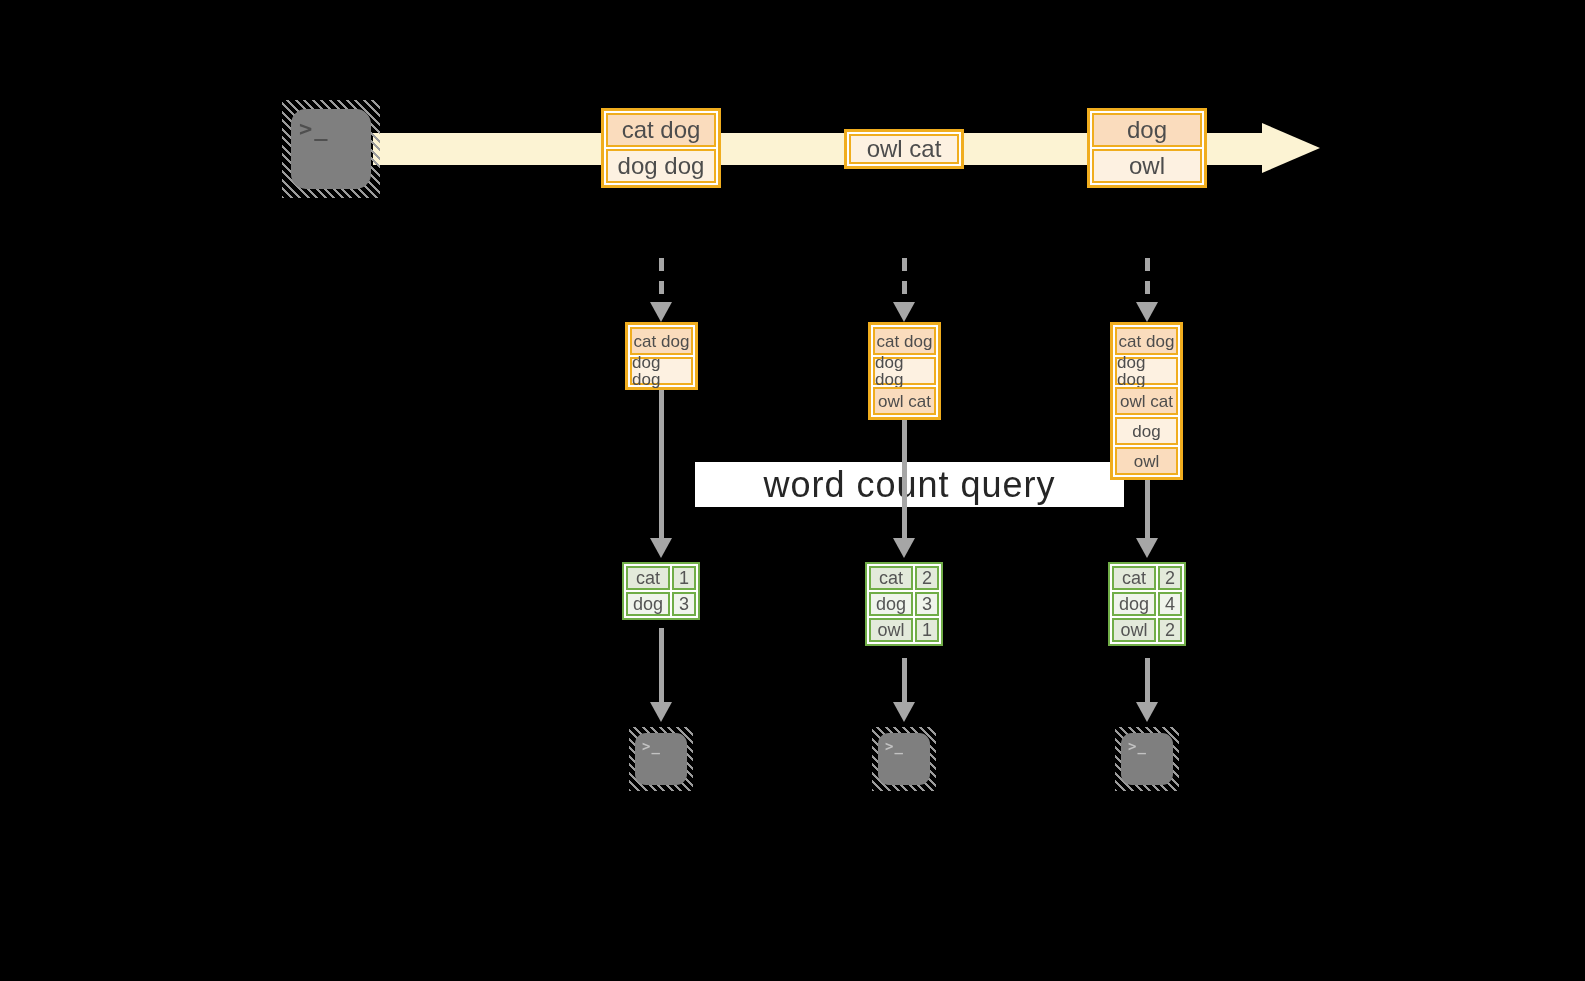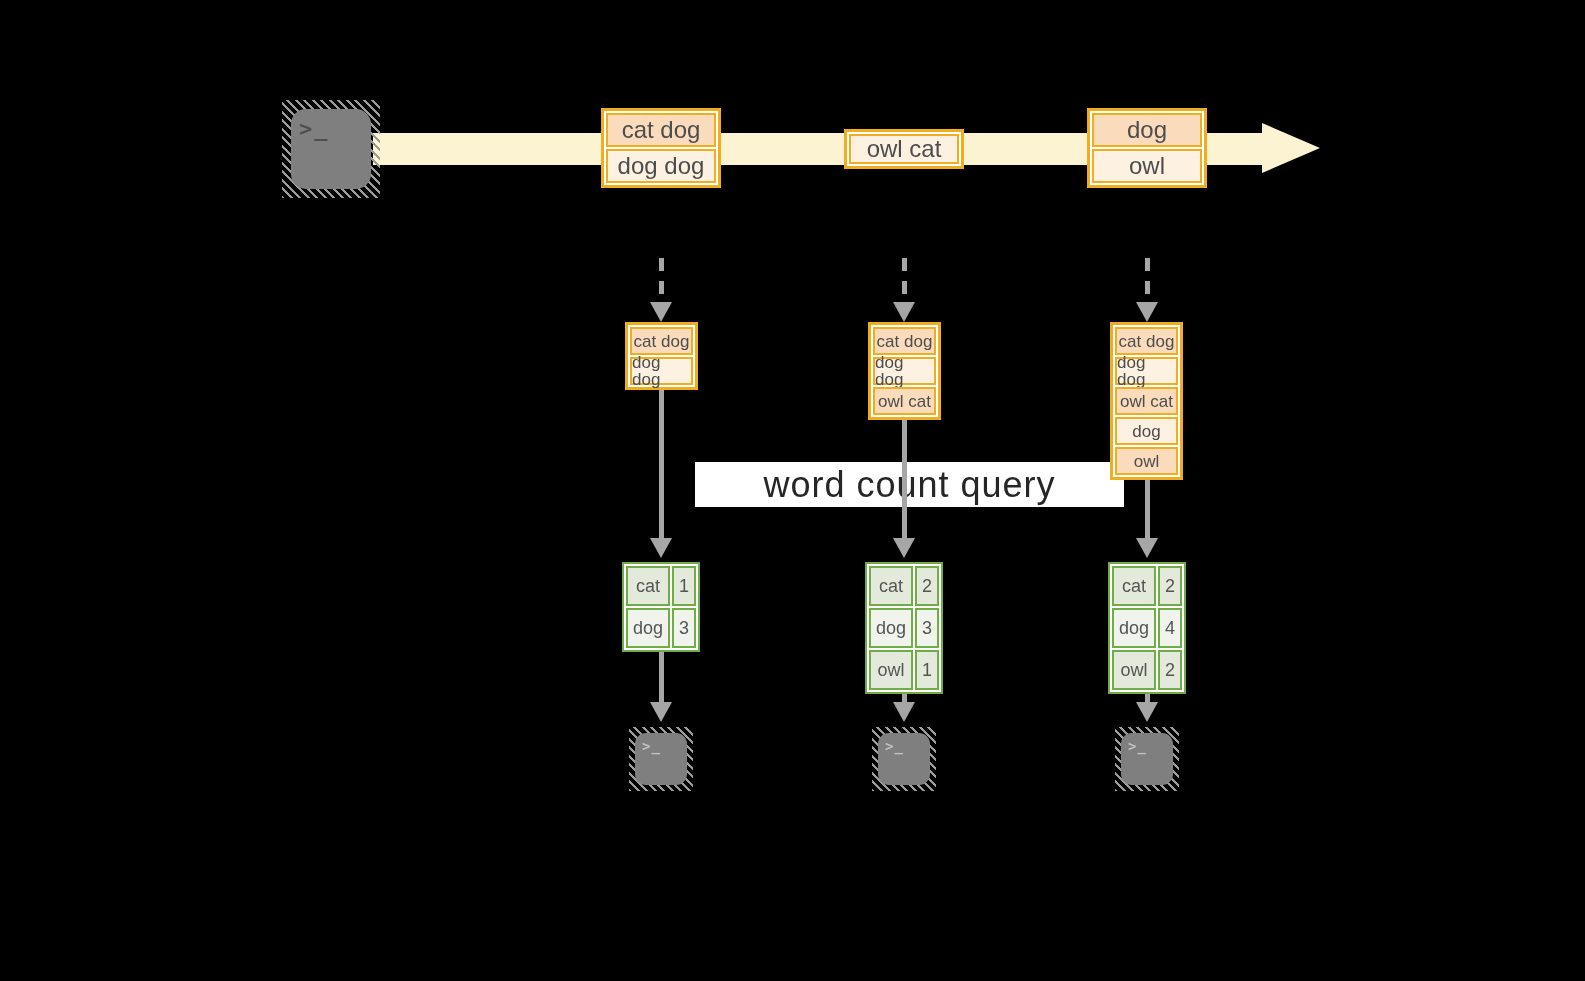--- a/index.html
+++ b/index.html
@@ -17,21 +17,21 @@
     padding:2px;display:flex;flex-direction:column;gap:2px;z-index:3;}
   .arow{box-sizing:border-box;border:2px solid #f0ad1e;display:flex;align-items:center;
     justify-content:center;color:#4d4d4d;line-height:1;}
   .arow.dark{background:#fadcbd;}
   .arow.light{background:#fdf1e1;}
   .sbox .arow{flex:1;font-size:24px;}
   .stack .arow{height:28px;font-size:17px;flex:0 0 28px;}
   
   .gtable{position:absolute;box-sizing:border-box;background:#fff;border:2px solid #70ad47;
     padding:2px;display:grid;grid-template-columns:44px 24px;gap:2px;z-index:3;}
-  .gcell{box-sizing:border-box;border:2px solid #70ad47;height:40px;display:flex;
+  .gcell{box-sizing:border-box;border:2px solid #70ad47;height:24px;display:flex;
     align-items:center;justify-content:center;font-size:18px;color:#555;line-height:1;}
   .gcell.dark{background:#e3eadb;}
   .gcell.light{background:#f0f4ec;}
   
   .vline{position:absolute;width:5px;background:#a6a6a6;z-index:2;}
   .vdash{position:absolute;width:5px;z-index:2;
     background:repeating-linear-gradient(to bottom,#a6a6a6 0 13px,transparent 13px 23px);}
   .tri{position:absolute;width:0;height:0;z-index:2;
     border-left:11px solid transparent;border-right:11px solid transparent;
     border-top:20px solid #a6a6a6;}

